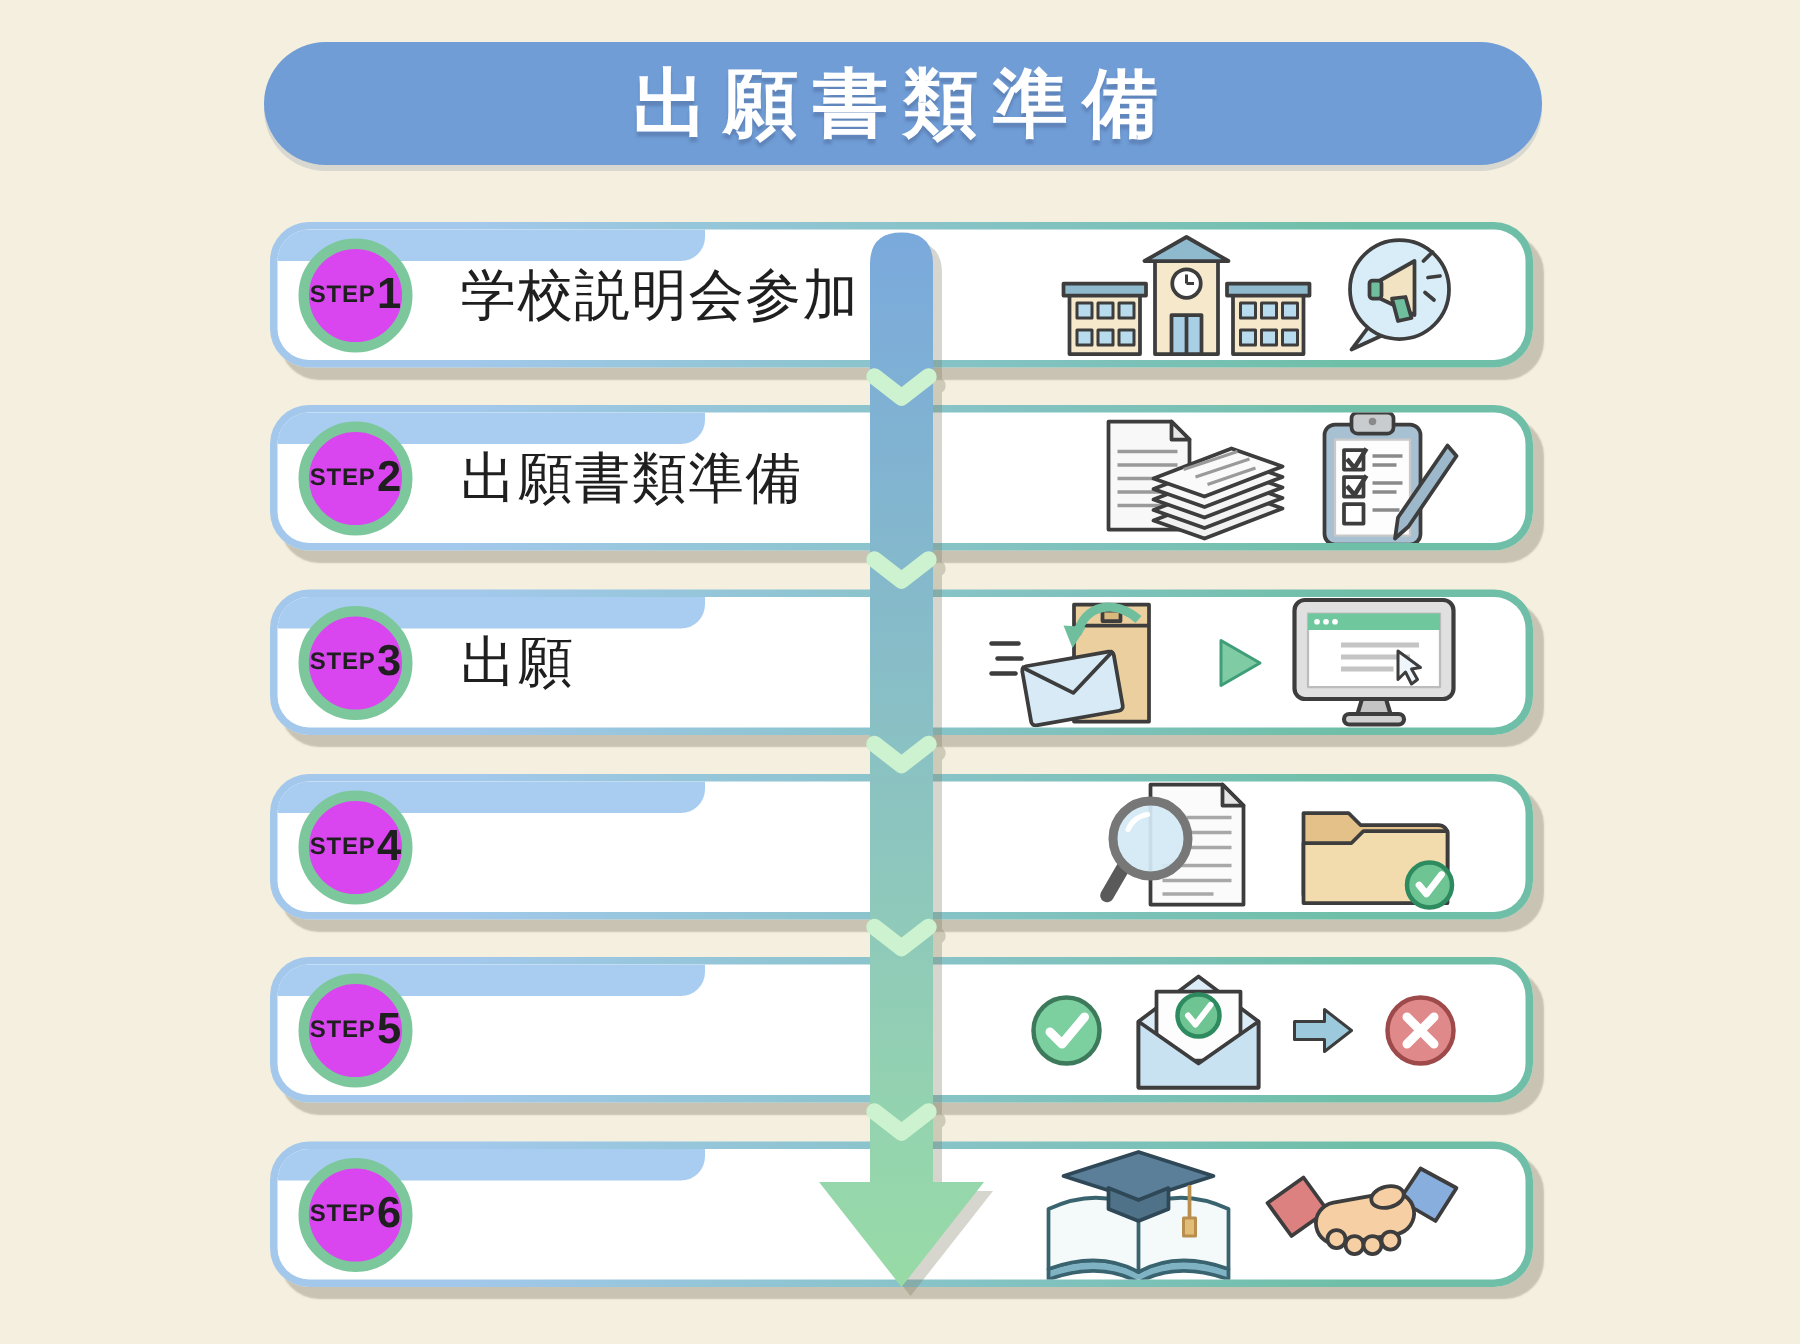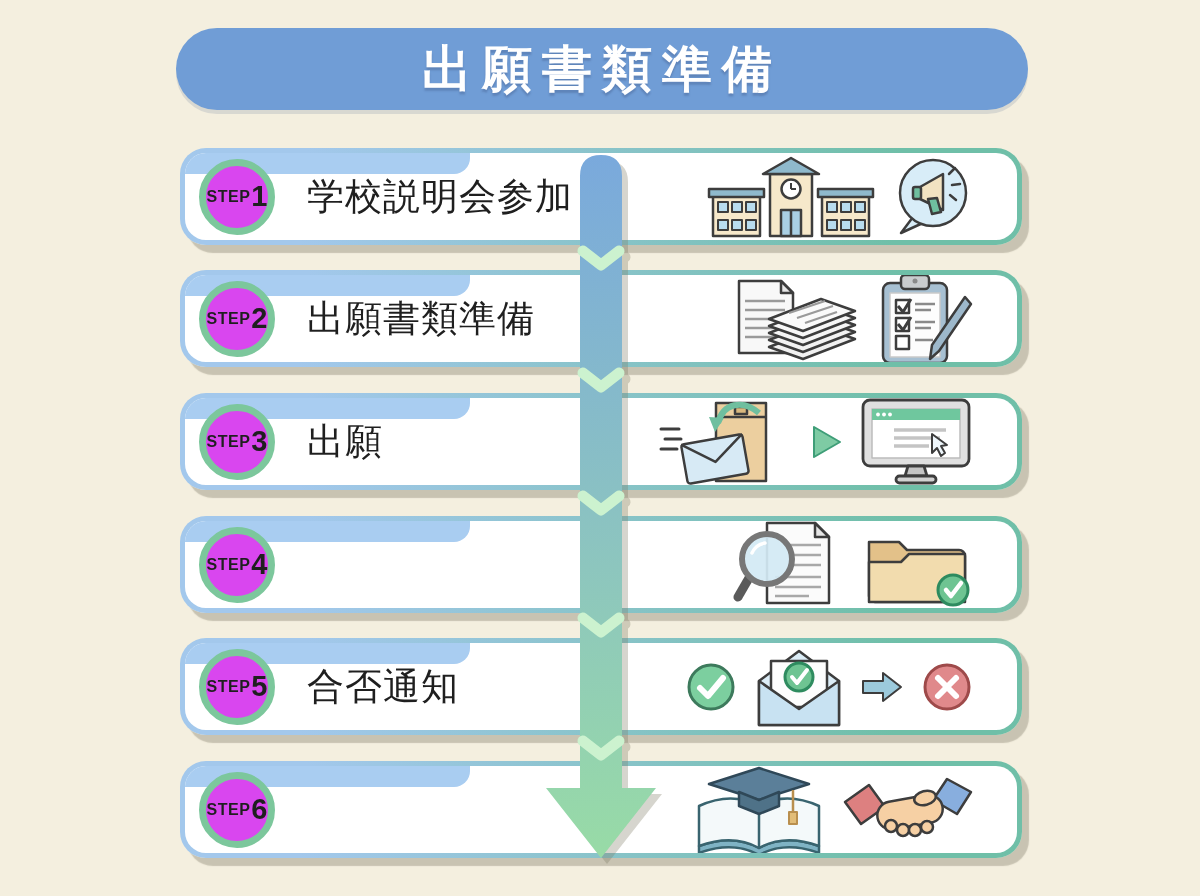--- a/index.html
+++ b/index.html
@@ -257,21 +257,20 @@
     </div>
   </section>
 
   <section class="card" style="top:638px">
     <div class="card-inner">
       <div class="banner"></div>
       <div class="step-circle">
         <span class="step-word">STEP</span>
           <span class="step-num">5</span>
       </div>
-      <div class="step-label">合否通知</div>
       <div class="icon-group">
         <svg width="52" height="52" viewBox="0 0 52 52">
           <circle cx="26" cy="26" r="22" fill="#7ccf9f" stroke="#3d7a5c" stroke-width="3"></circle>
           <polyline points="15,27 23,35 38,17" fill="none" stroke="#ffffff" stroke-width="6" stroke-linecap="round" stroke-linejoin="round"></polyline>
         </svg>
         <svg width="92" height="88" viewBox="0 0 92 88" stroke="#3d3d3d" stroke-width="2.5" stroke-linejoin="round">
           <polygon points="6,38 46,8 86,38 86,82 6,82" fill="#dcedf7"></polygon>
           <rect x="18" y="18" width="56" height="46" fill="#fdfdfd"></rect>
           <circle cx="46" cy="34" r="14" fill="#6ec492" stroke="#2e8b5f" stroke-width="3"></circle>
           <polyline points="39,34 44,40 54,27" fill="none" stroke="#ffffff" stroke-width="4" stroke-linecap="round"></polyline>

